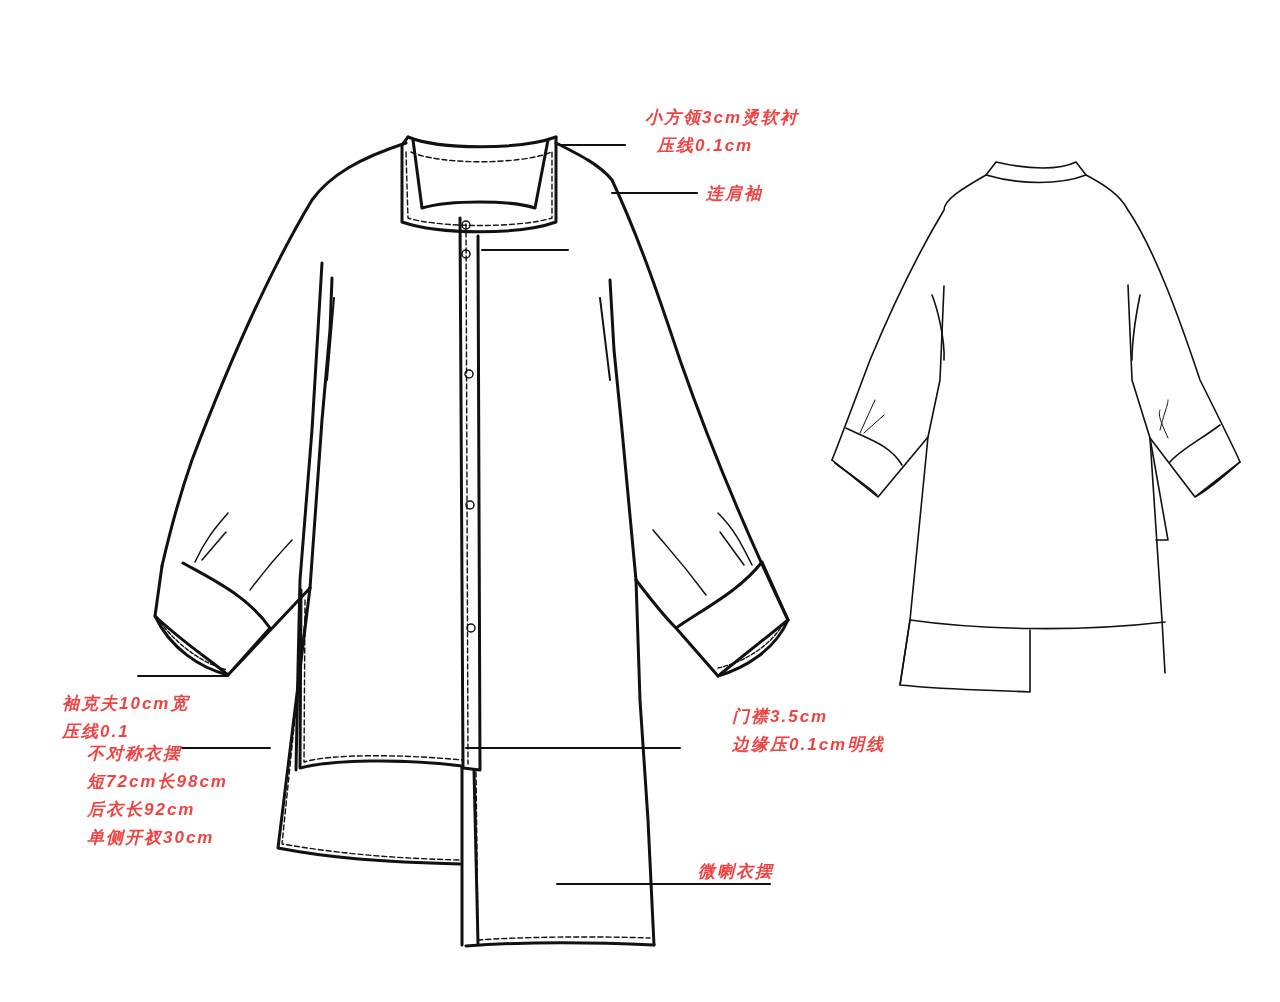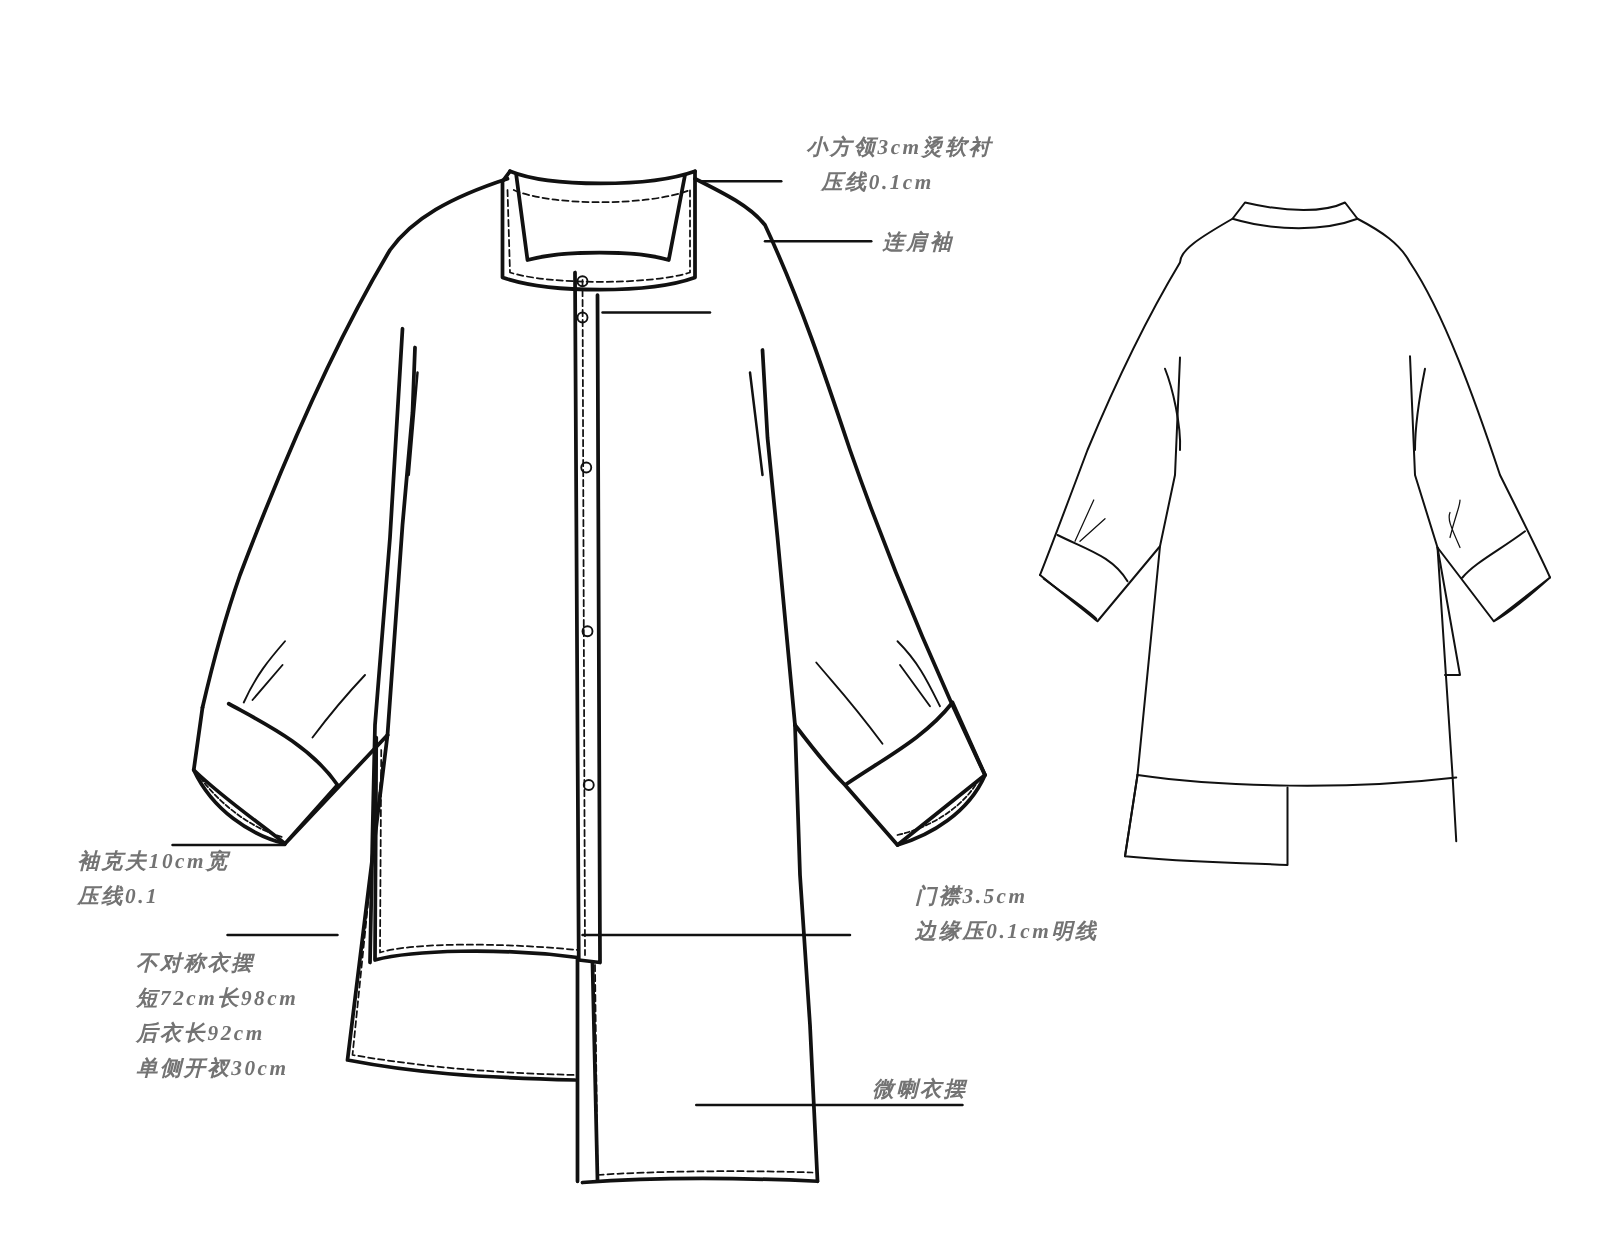--- a/index.html
+++ b/index.html
@@ -1,18 +1,18 @@
 <!DOCTYPE html>
 <html><head>
 <meta charset="utf-8">
 <style>
   html, body { margin: 0; padding: 0; background: #ffffff; }
   body { width: 1280px; height: 1002px; position: relative; overflow: hidden; font-family: "DejaVu Sans", sans-serif; }
   #sketch { position: absolute; left: 0; top: 0; width: 1280px; height: 1002px; }
-  .ann { position: absolute; font-family: Liberation Serif, serif; font-size: 17px; font-style: italic; font-weight: bold; color: #737373; letter-spacing: 2px; white-space: nowrap; line-height: 28px; }
+  .ann { position: absolute; font-family: Liberation Sans, sans-serif; font-size: 17px; font-style: italic; font-weight: bold; color: #ef4444; letter-spacing: 2px; white-space: nowrap; line-height: 28px; }
   .ann div { white-space: nowrap; }
 </style>
 </head>
 <body>
 
 <svg id="sketch" viewBox="0 0 1280 1002" xmlns="http://www.w3.org/2000/svg">
   <g fill="none" stroke="#111" stroke-linecap="round" stroke-linejoin="round">
 
     <g>
 
@@ -115,26 +115,26 @@
   <div style="padding-left:12px;">压线0.1cm</div>
 </div>
 
 <div class="ann" style="left:706px; top:180px;">
   <div>连肩袖</div>
 </div>
 
 <div class="ann" style="left:596px; top:226px;">
 </div>
 
-<div class="ann" style="left:62px; top:675px;">
+<div class="ann" style="left:62px; top:690px;">
   <div>袖克夫10cm宽</div>
   <div>压线0.1</div>
 </div>
 
-<div class="ann" style="left:87px; top:757px;margin-left:22px;">
+<div class="ann" style="left:87px; top:740px;">
   <div>不对称衣摆</div>
   <div>短72cm长98cm</div>
   <div>后衣长92cm</div>
   <div>单侧开衩30cm</div>
 </div>
 
 <div class="ann" style="left:732px; top:703px;">
   <div>门襟3.5cm</div>
   <div>边缘压0.1cm明线</div>
 </div>

